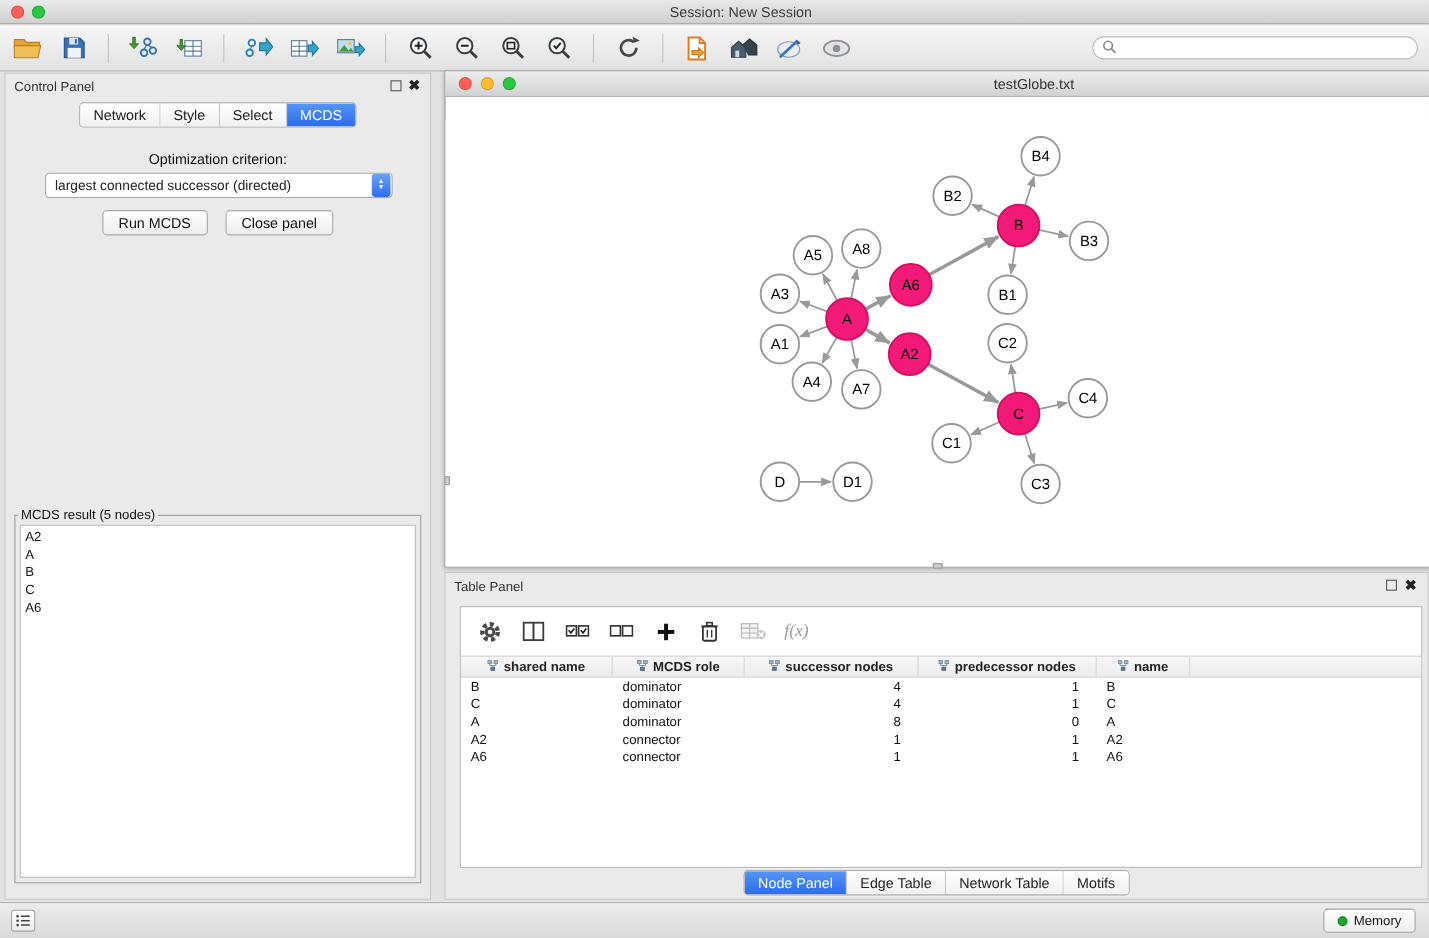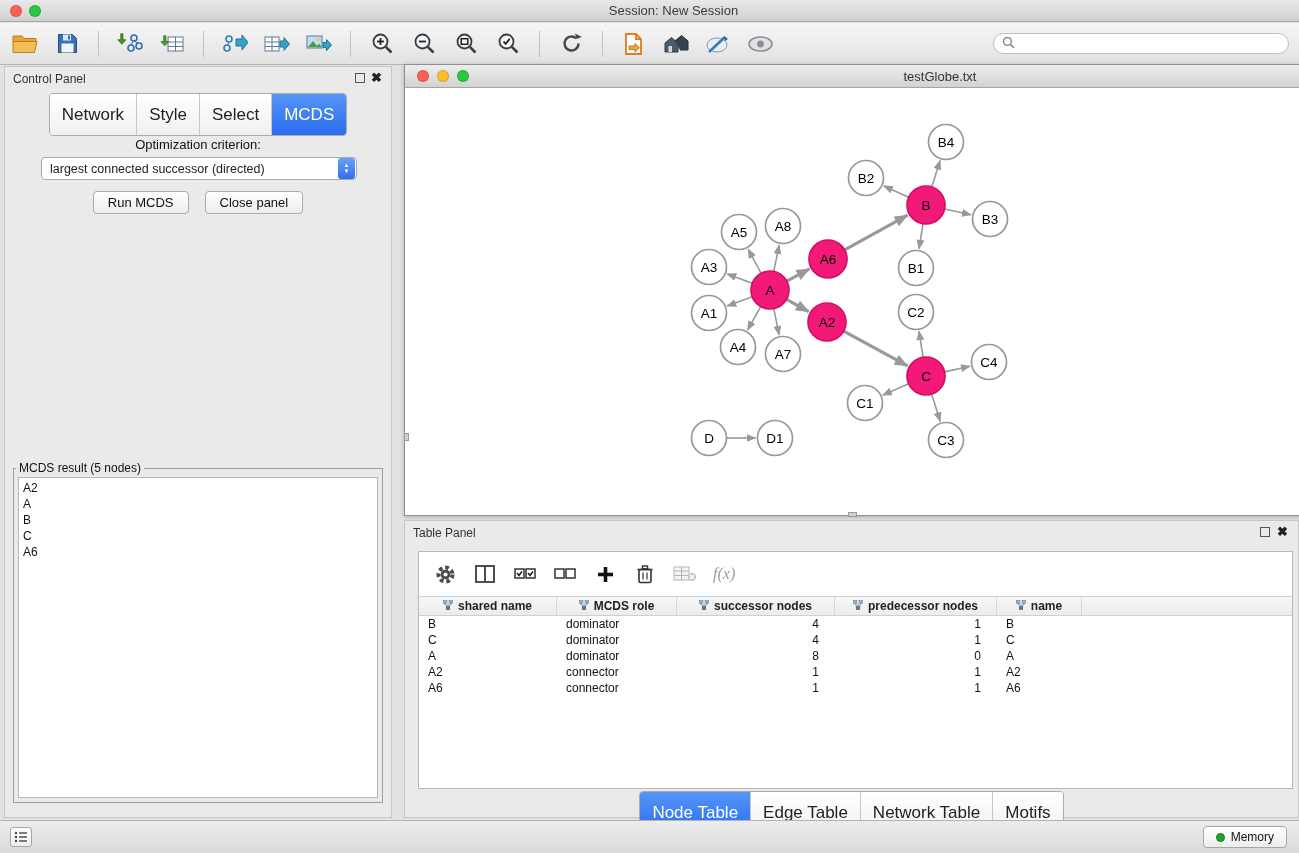--- a/index.html
+++ b/index.html
@@ -46,21 +46,21 @@
   }
   .panel-head { position:relative; height:24px; }
   .panel-head .panel-title { position:absolute; left:8px; top:5px; font-size:12px; color:#333; }
   .float-btn { position:absolute; top:6px; width:10px; height:10px; border:1.5px solid #555; background:transparent; }
   .close-btn { position:absolute; top:3px; font-size:13px; font-weight:bold; color:#222; line-height:16px; }
   .control-panel .float-btn { right:26px; }
   .control-panel .close-btn { right:9px; }
   .segbar { display:flex; justify-content:center; }
   .seg-group { display:inline-flex; border:1px solid #ababab; border-radius:4px; overflow:hidden; background:#fff; }
   .seg {
-    padding:13px 12px; font-size:17px; color:#222; background:linear-gradient(#ffffff,#f0f0f0);
+    padding:3px 12px; font-size:13px; color:#222; background:linear-gradient(#ffffff,#f0f0f0);
     border-right:1px solid #c7c7c7; cursor:default; line-height:15px;
   }
   .seg:last-child { border-right:none; }
   .seg.active { background:linear-gradient(#5695f7,#2a6cee); color:#fff; }
   .cp-tabs-row { position:absolute; left:0; right:0; top:26px; }
   .opt-label { position:absolute; left:0; right:0; top:70px; text-align:center; font-size:13px; color:#111; }
   .dropdown {
     position:absolute; left:36px; top:90px; width:316px; height:23px;
     background:#fff; border:1px solid #a9a9a9; border-radius:4px;
     display:flex; align-items:center;
@@ -610,21 +610,21 @@
           <div class="t-cell al" style="width: 138px;">A6</div>
           <div class="t-cell al" style="width: 120px;">connector</div>
           <div class="t-cell ar" style="width: 158px;">1</div>
           <div class="t-cell ar" style="width: 162px;">1</div>
           <div class="t-cell al" style="width: 85px;">A6</div>
         </div>
       </div>
   </div>
   <div class="bottom-tabs segbar">
     <div class="seg-group" id="table-tabs">
-        <div class="seg active">Node Table</div>
+        <div class="seg active">Node Panel</div>
         <div class="seg">Edge Table</div>
         <div class="seg">Network Table</div>
         <div class="seg">Motifs</div>
       </div>
   </div>
 </div>
 
 <div class="statusbar">
   <span class="status-list-btn">
     <svg width="14" height="12" viewBox="0 0 14 12">

